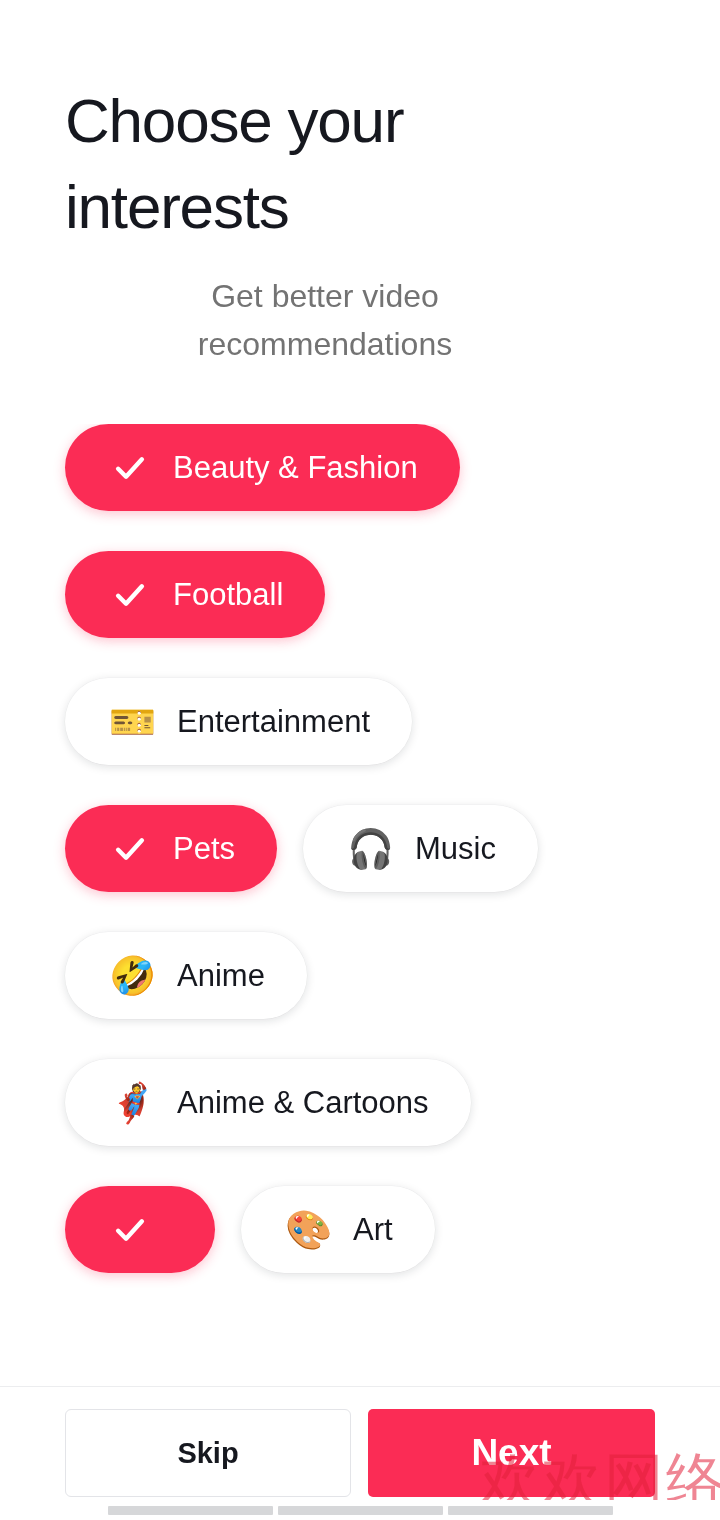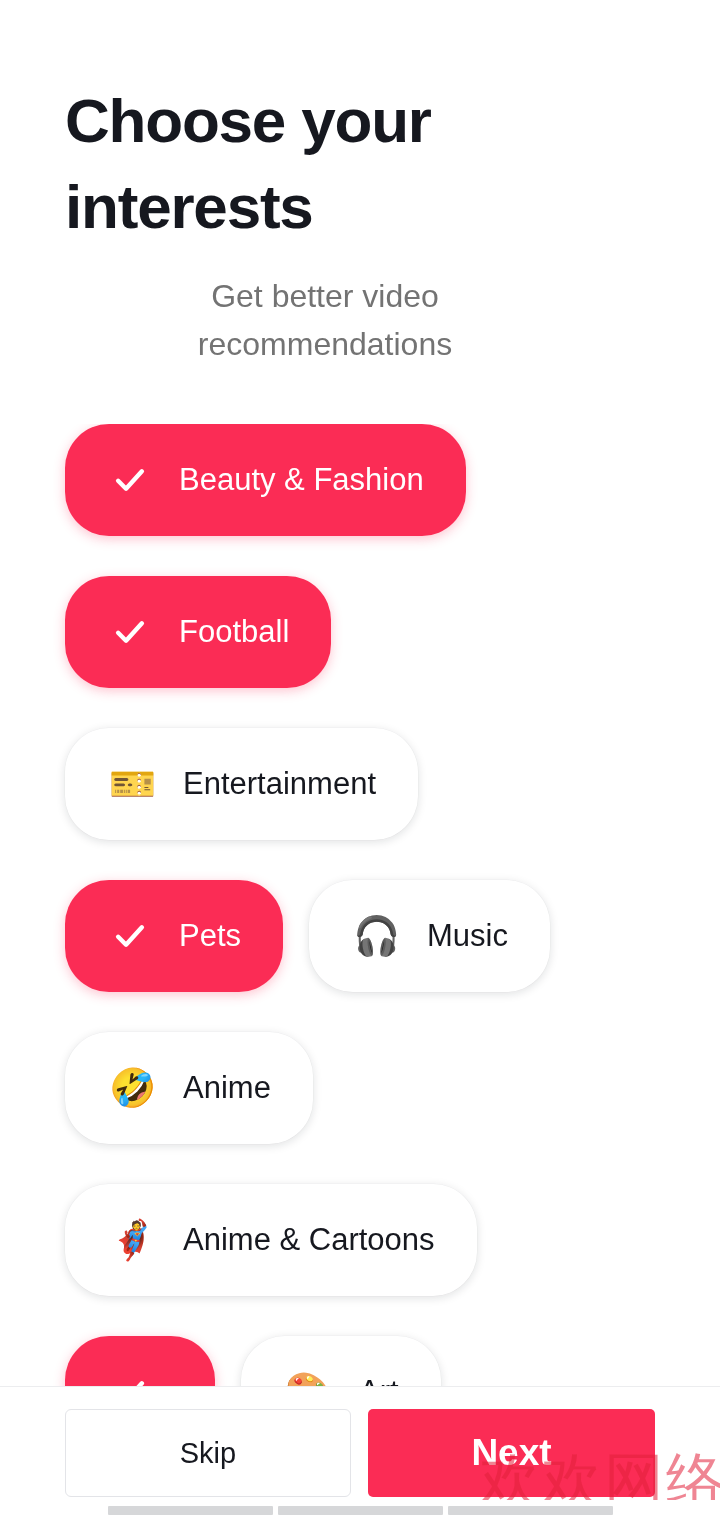--- a/index.html
+++ b/index.html
@@ -24,21 +24,21 @@
   #header {
     position: absolute;
     left: 65px;
     top: 78px;
     width: 520px;
   }
 
   #page-title {
     font-size: 62px;
     line-height: 86px;
-    font-weight: 700;
+    font-weight: 400;
     letter-spacing: -1.2px;
     color: #16181F;
     white-space: pre-line;
   }
 
   #page-subtitle {
     margin-top: 22px;
     font-size: 32px;
     line-height: 48px;
     font-weight: 400;
@@ -61,28 +61,27 @@
     display: flex;
     align-items: center;
     padding-left: 65px;
     gap: 26px;
     margin-bottom: 40px;
   }
 
   .chip {
     display: inline-flex;
     align-items: center;
-    height: 112px;
+    height: 87px;
     border-radius: 44px;
     padding: 0 42px;
     font-size: 31px;
     font-weight: 500;
     white-space: nowrap;
     flex: 0 0 auto;
-    gap: 6px;
   }
 
   .chip.unselected {
     background: #ffffff;
     color: #16181F;
     box-shadow: 0 2px 10px rgba(18,20,28,0.13), 0 0 0 0.5px rgba(18,20,28,0.035);
   }
 
   .chip.selected {
     background: #FB2C55;
@@ -133,21 +132,21 @@
     top: 22px;
     width: 286px;
     height: 88px;
     background: #ffffff;
     border: 1px solid #E3E4E8;
     border-radius: 6px;
     display: flex;
     align-items: center;
     justify-content: center;
     font-size: 29px;
-    font-weight: 400;
+    font-weight: 700;
     color: #16181F;
     cursor: pointer;
   }
 
   #next-button {
     position: absolute;
     left: 368px;
     top: 22px;
     width: 287px;
     height: 88px;

